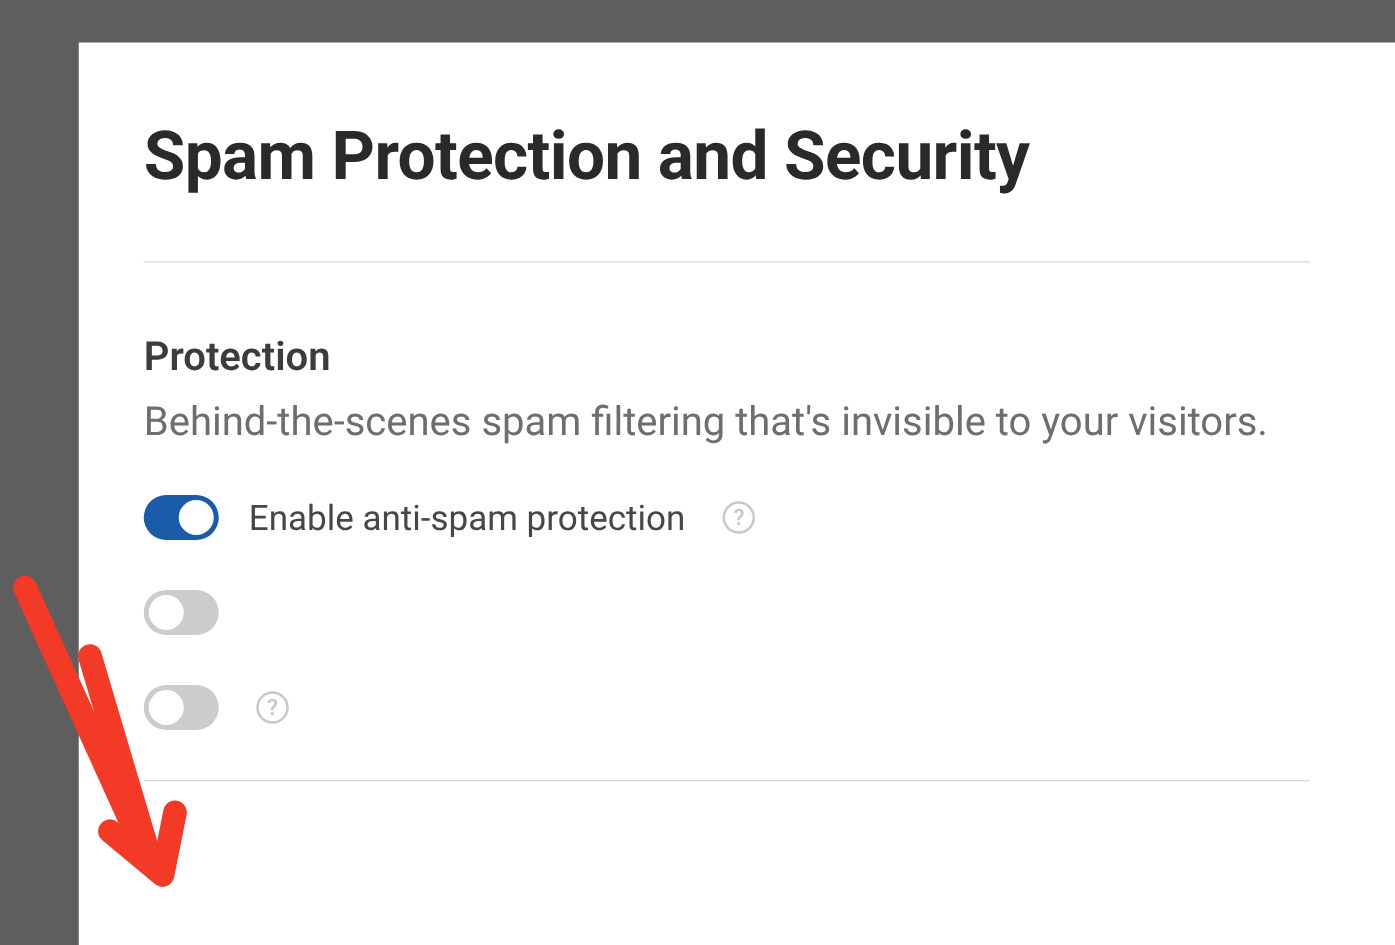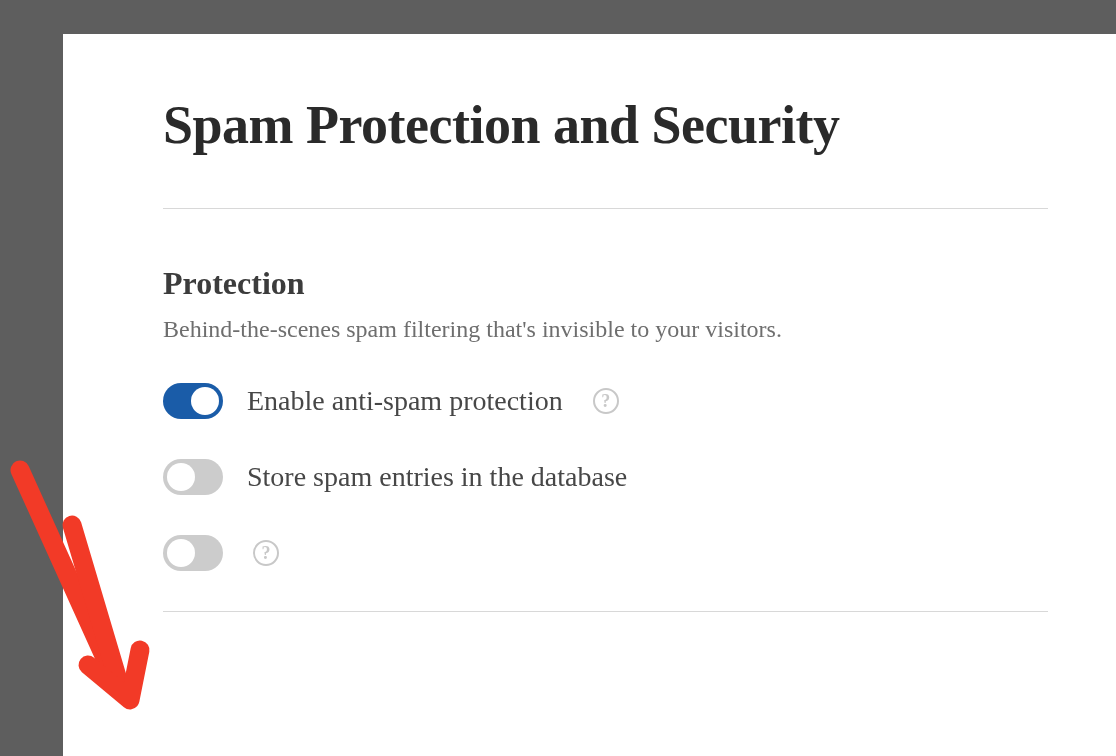--- a/index.html
+++ b/index.html
@@ -17,22 +17,21 @@
       position: relative;
     }
     
     .panel {
       background: #ffffff;
       position: absolute;
       top: 34px;
       left: 63px;
       right: 0;
       bottom: 0;
-      padding: 60px 68px 0 100px;
-      font-family: Liberation Serif, serif;
+      padding: 60px 68px 0 52px;
     }
     
     .page-title {
       font-size: 54px;
       font-weight: 700;
       color: #2a2a2a;
       letter-spacing: -0.5px;
       margin-bottom: 52px;
     }
     
@@ -44,21 +43,21 @@
     
     .section-title {
       font-size: 32px;
       font-weight: 600;
       color: #3c3c3c;
       margin-bottom: 14px;
       margin-top: 19px;
     }
     
     .section-description {
-      font-size: 24px;
+      font-size: 32px;
       color: #6e6e6e;
       margin-bottom: 40px;
       font-weight: 400;
     }
     
     .toggle-row {
       display: flex;
       align-items: center;
       margin-bottom: 40px;
       gap: 24px;
@@ -153,21 +152,20 @@
     </div>
     <span class="toggle-label">Enable anti-spam protection</span>
     <span class="help-icon">?</span>
   </div>
 
 
   <div class="toggle-row">
     <div class="toggle off">
       <div class="toggle-knob"></div>
     </div>
-    <span class="toggle-label">Store spam entries in the database</span>
   </div>
 
   <div class="toggle-row">
     <div class="toggle off">
       <div class="toggle-knob"></div>
     </div>
     <span class="help-icon">?</span>
   </div>
 
   <hr class="bottom-divider">

